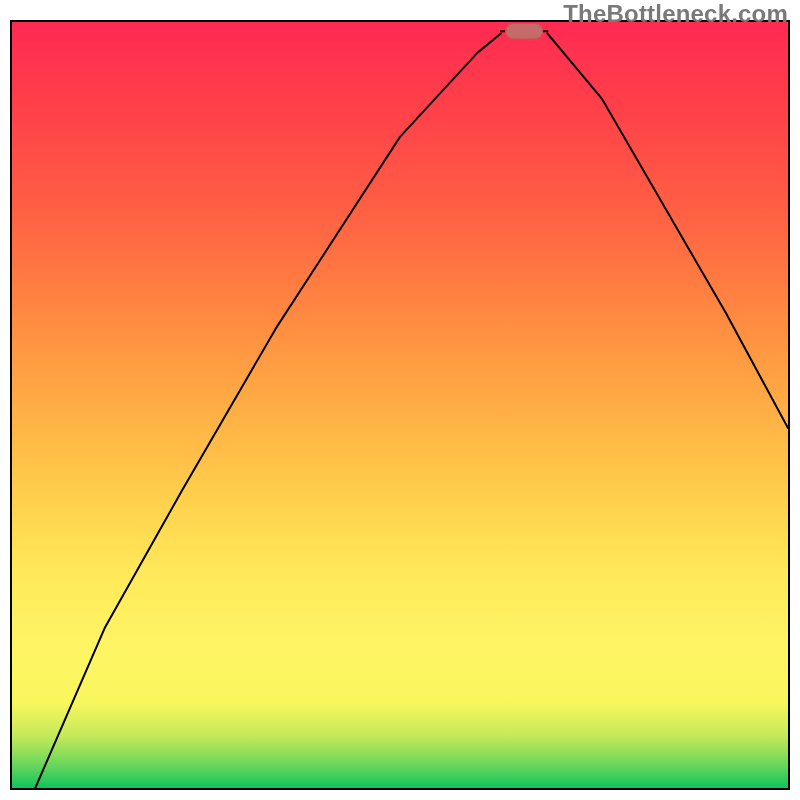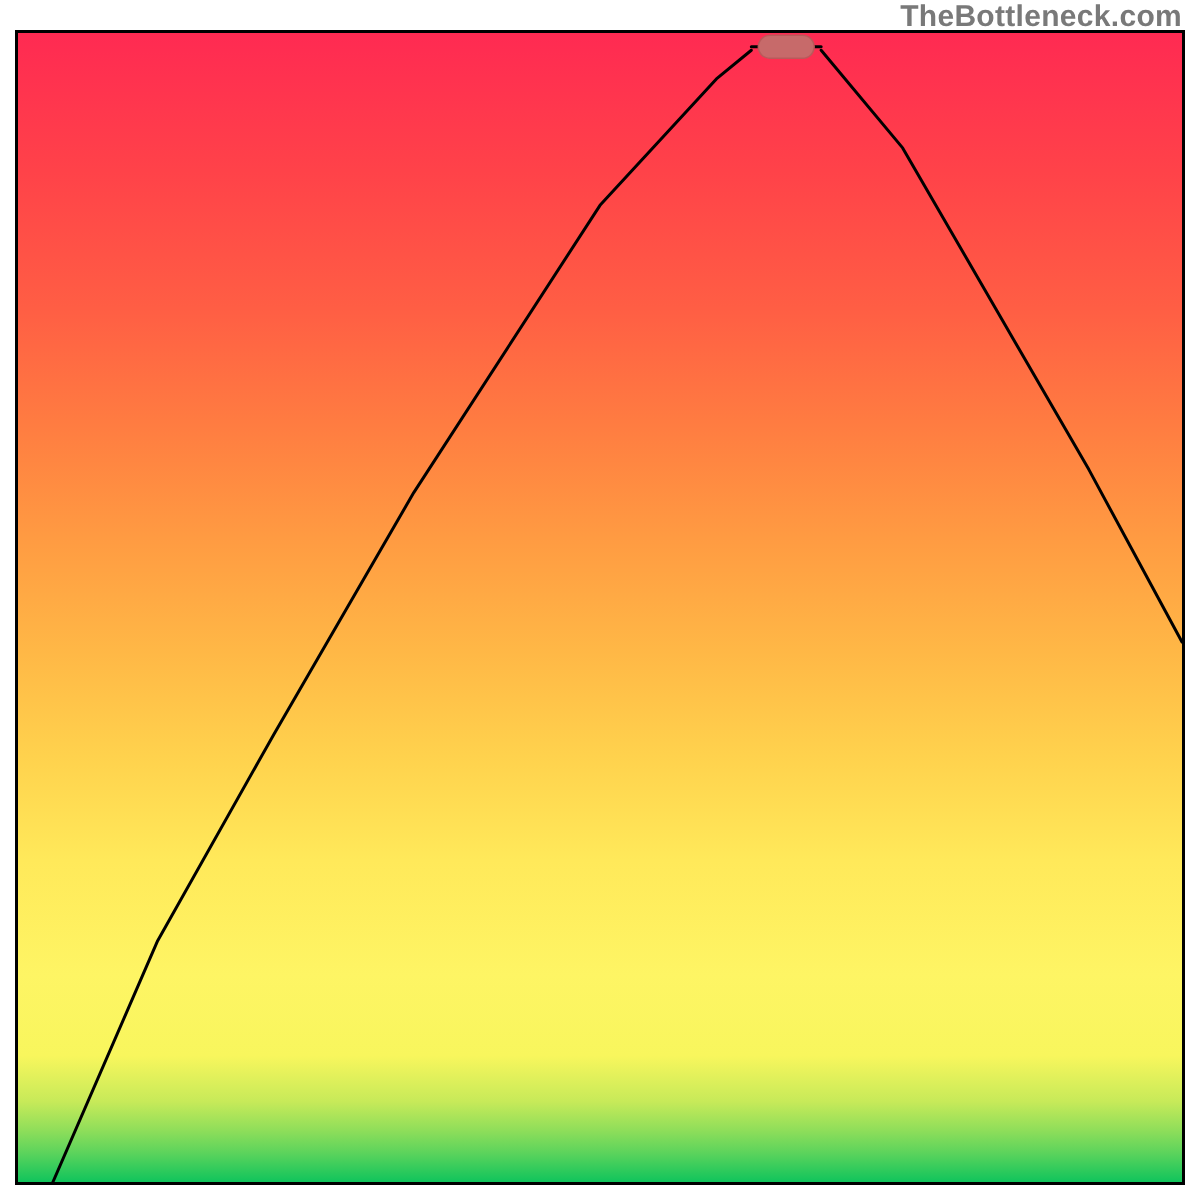--- a/index.html
+++ b/index.html
@@ -17,21 +17,21 @@
     width: 780px;
     height: 770px;
     box-sizing: border-box;
     border: 2px solid #000;
   }
   .watermark {
     position: absolute;
     top: 0px;
     right: 12px;
     font-family: Arial, Helvetica, sans-serif;
-    font-size: 20px;
+    font-size: 24px;
     font-weight: 600;
     color: #797979;
     letter-spacing: 0.2px;
   }
   svg.plot {
     position: absolute;
     left: 12px;
     top: 22px;
     width: 776px;
     height: 766px;

